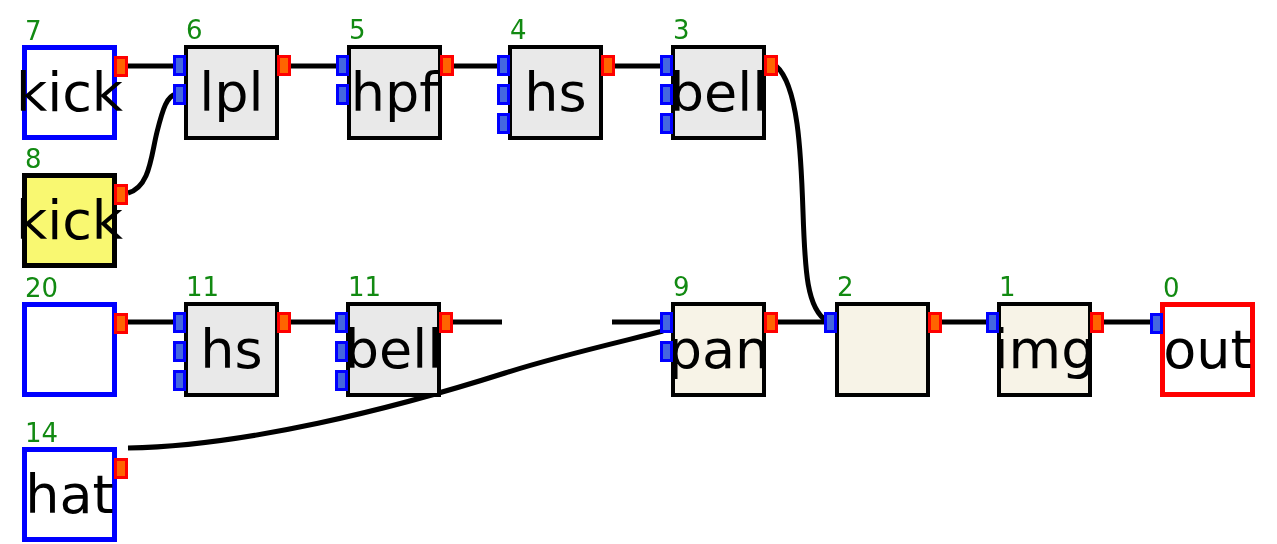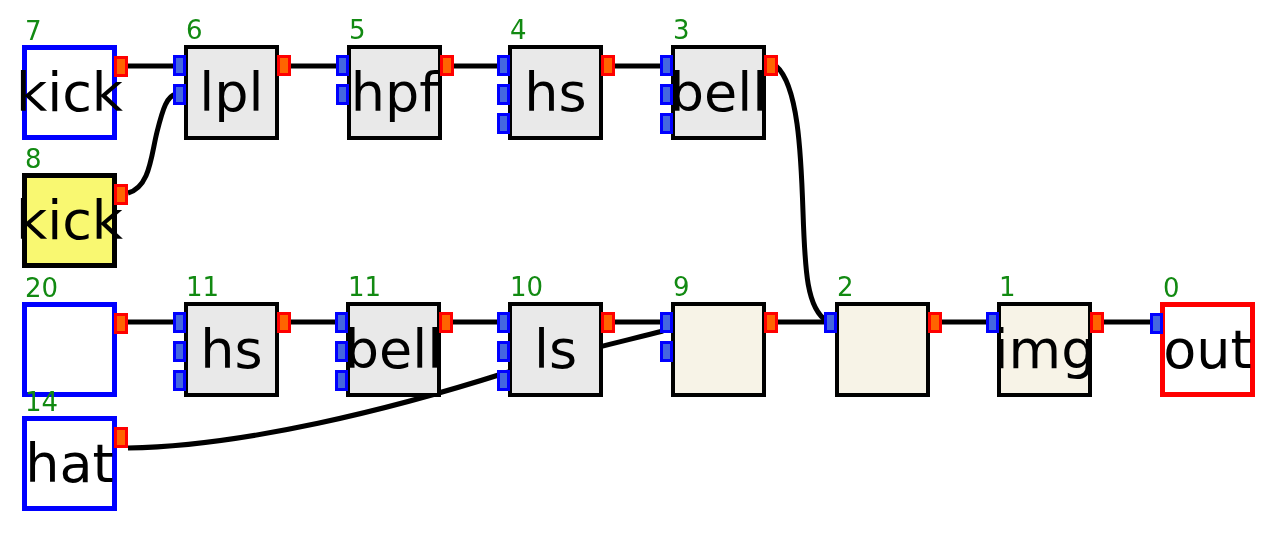--- a/index.html
+++ b/index.html
@@ -132,31 +132,24 @@
 
   <div class="node fx" style="left:346px;top:302px">
     <div class="num">11</div>
     <div class="label">bell</div>
     <span class="port in in1"></span>
     <span class="port in in2"></span>
     <span class="port in in3"></span>
     <span class="port outp"></span>
   </div>
 
-  <div class="node fx" style="left:508px;top:302px">
-    <div class="num">10</div>
-    <div class="label">ls</div>
-    <span class="port in in1"></span>
-    <span class="port in in2"></span>
-    <span class="port in in3"></span>
-    <span class="port outp"></span>
-  </div>
 
   <div class="node bus" style="left:671px;top:302px">
     <div class="num">9</div>
+    <div class="label">pan</div>
     <span class="port in in1"></span>
     <span class="port in in2"></span>
     <span class="port outp"></span>
   </div>
 
   <div class="node bus" style="left:835px;top:302px">
     <div class="num">2</div>
     <span class="port in in1"></span>
     <span class="port outp"></span>
   </div>
@@ -167,19 +160,19 @@
     <span class="port in in1"></span>
     <span class="port outp"></span>
   </div>
 
   <div class="node sink" style="left:1160px;top:302px">
     <div class="num">0</div>
     <div class="label">out</div>
     <span class="port in in1"></span>
   </div>
 
-  <div class="node src" style="left:22px;top:416px">
+  <div class="node src" style="left:22px;top:447px">
     <div class="num">14</div>
     <div class="label">hat</div>
     <span class="port outp"></span>
   </div>
 
 </div>
 
 </body></html>

